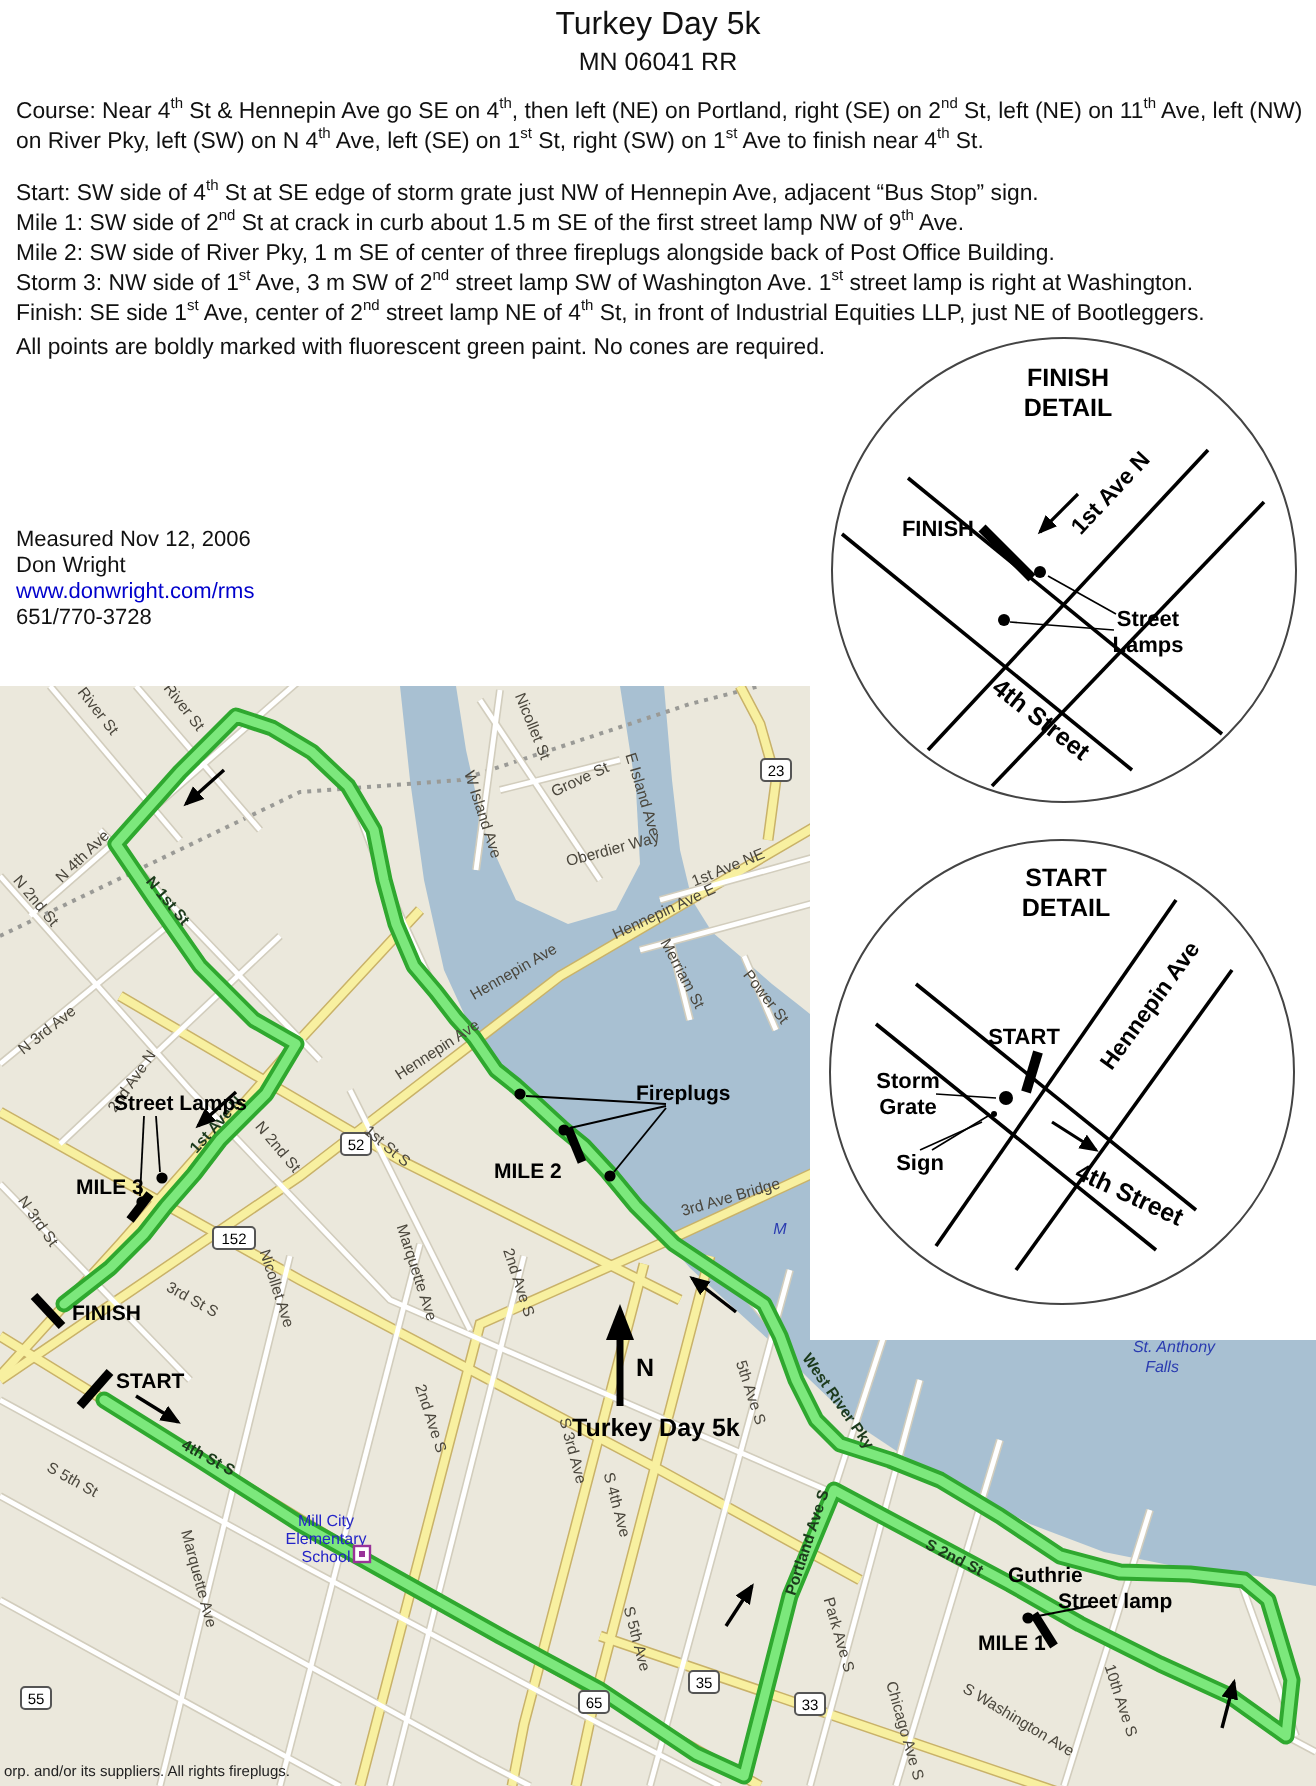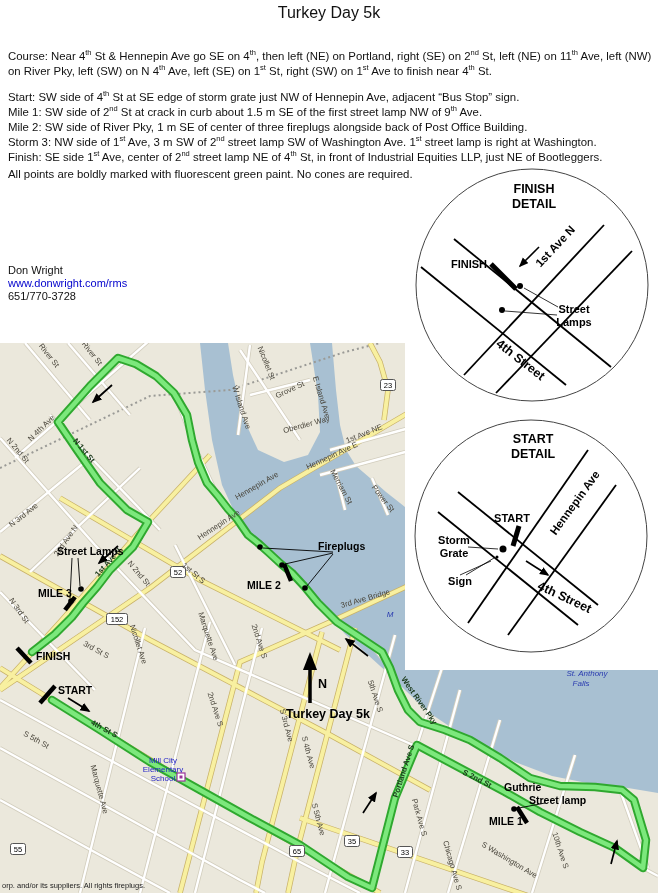--- a/index.html
+++ b/index.html
@@ -26,34 +26,36 @@
   .dt{font-size:12.5px;font-weight:bold;}
   .ds{font-size:11.5px;font-weight:bold;}
   .dl{font-size:11px;font-weight:bold;}
 </style>
 </head>
 <body>
 
 <div class="page">
 
   <div class="ctr title">Turkey Day 5k</div>
+  <div class="ctr subtitle">MN 06041 RR</div>
 
   <div class="blk course"><b>Course:</b><span class="ords"> Near 4<sup>th</sup> St &amp; Hennepin Ave go SE on 4<sup>th</sup>, then left (NE) on Portland, right (SE) on 2<sup>nd</sup> St, left (NE) on 11<sup>th</sup> Ave, left (NW) on River Pky, left (SW) on N 4<sup>th</sup> Ave, left (SE) on 1<sup>st</sup> St, right (SW) on 1<sup>st</sup> Ave to finish near 4<sup>th</sup> St.</span></div>
 
   <div class="blk points">
     <div><b>Start:</b><span class="ords"> SW side of 4<sup>th</sup> St at SE edge of storm grate just NW of Hennepin Ave, adjacent “Bus Stop” sign.</span></div>
     <div><b>Mile 1:</b><span class="ords"> SW side of 2<sup>nd</sup> St at crack in curb about 1.5 m SE of the first street lamp NW of 9<sup>th</sup> Ave.</span></div>
     <div><b>Mile 2:</b><span class="ords"> SW side of River Pky, 1 m SE of center of three fireplugs alongside back of Post Office Building.</span></div>
     <div><b>Storm 3:</b><span class="ords"> NW side of 1<sup>st</sup> Ave, 3 m SW of 2<sup>nd</sup> street lamp SW of Washington Ave.  1<sup>st</sup> street lamp is right at Washington.</span></div>
     <div><b>Finish:</b><span class="ords"> SE side 1<sup>st</sup> Ave, center of 2<sup>nd</sup> street lamp NE of 4<sup>th</sup> St, in front of Industrial Equities LLP, just NE of Bootleggers.</span></div>
   </div>
 
   <div class="blk note">All points are boldly marked with fluorescent green paint.  No cones are required.</div>
 
   <div class="blk meas">
+    <div>Measured Nov 12, 2006</div>
     <div>Don Wright</div>
     <div><a class="lnk">www.donwright.com/rms</a></div>
     <div>651/770-3728</div>
   </div>
 
   <div class="mapwrap">
     <svg id="mapsvg" width="658" height="550" viewBox="0 343 658 550">
       <defs>
         <marker id="ah" markerWidth="8" markerHeight="8" refX="5" refY="2.5" orient="auto">
           <path d="M0,0L6,2.5L0,5Z" fill="#000"></path>

